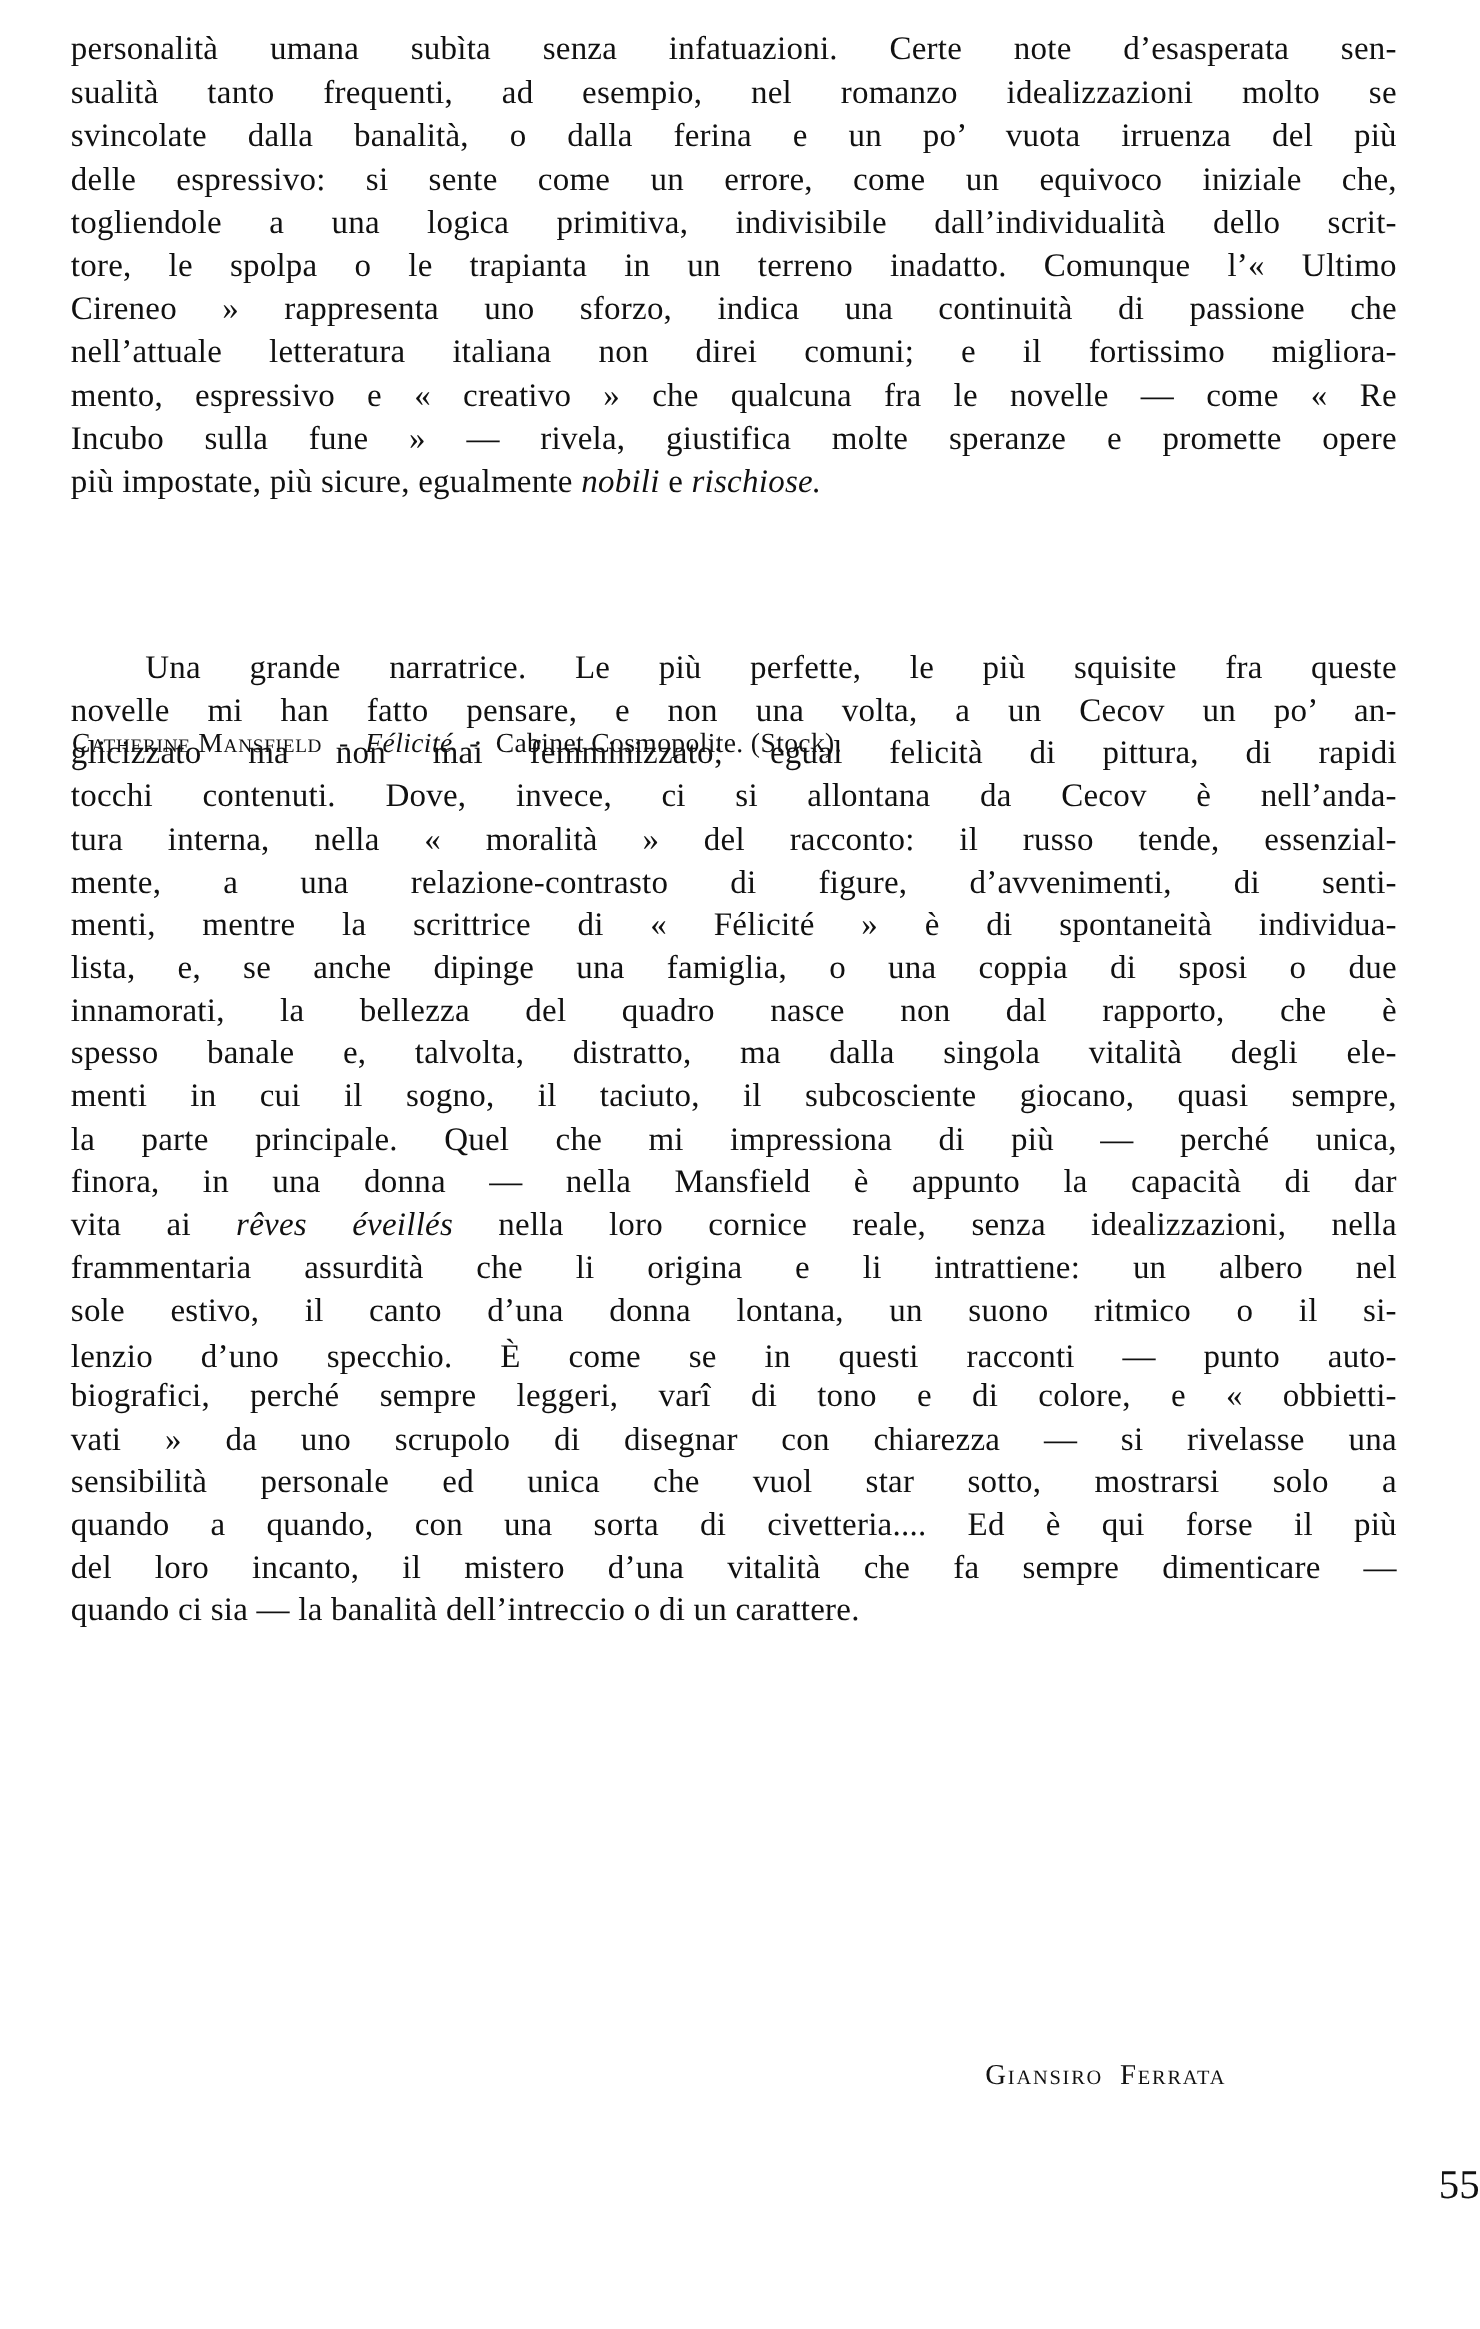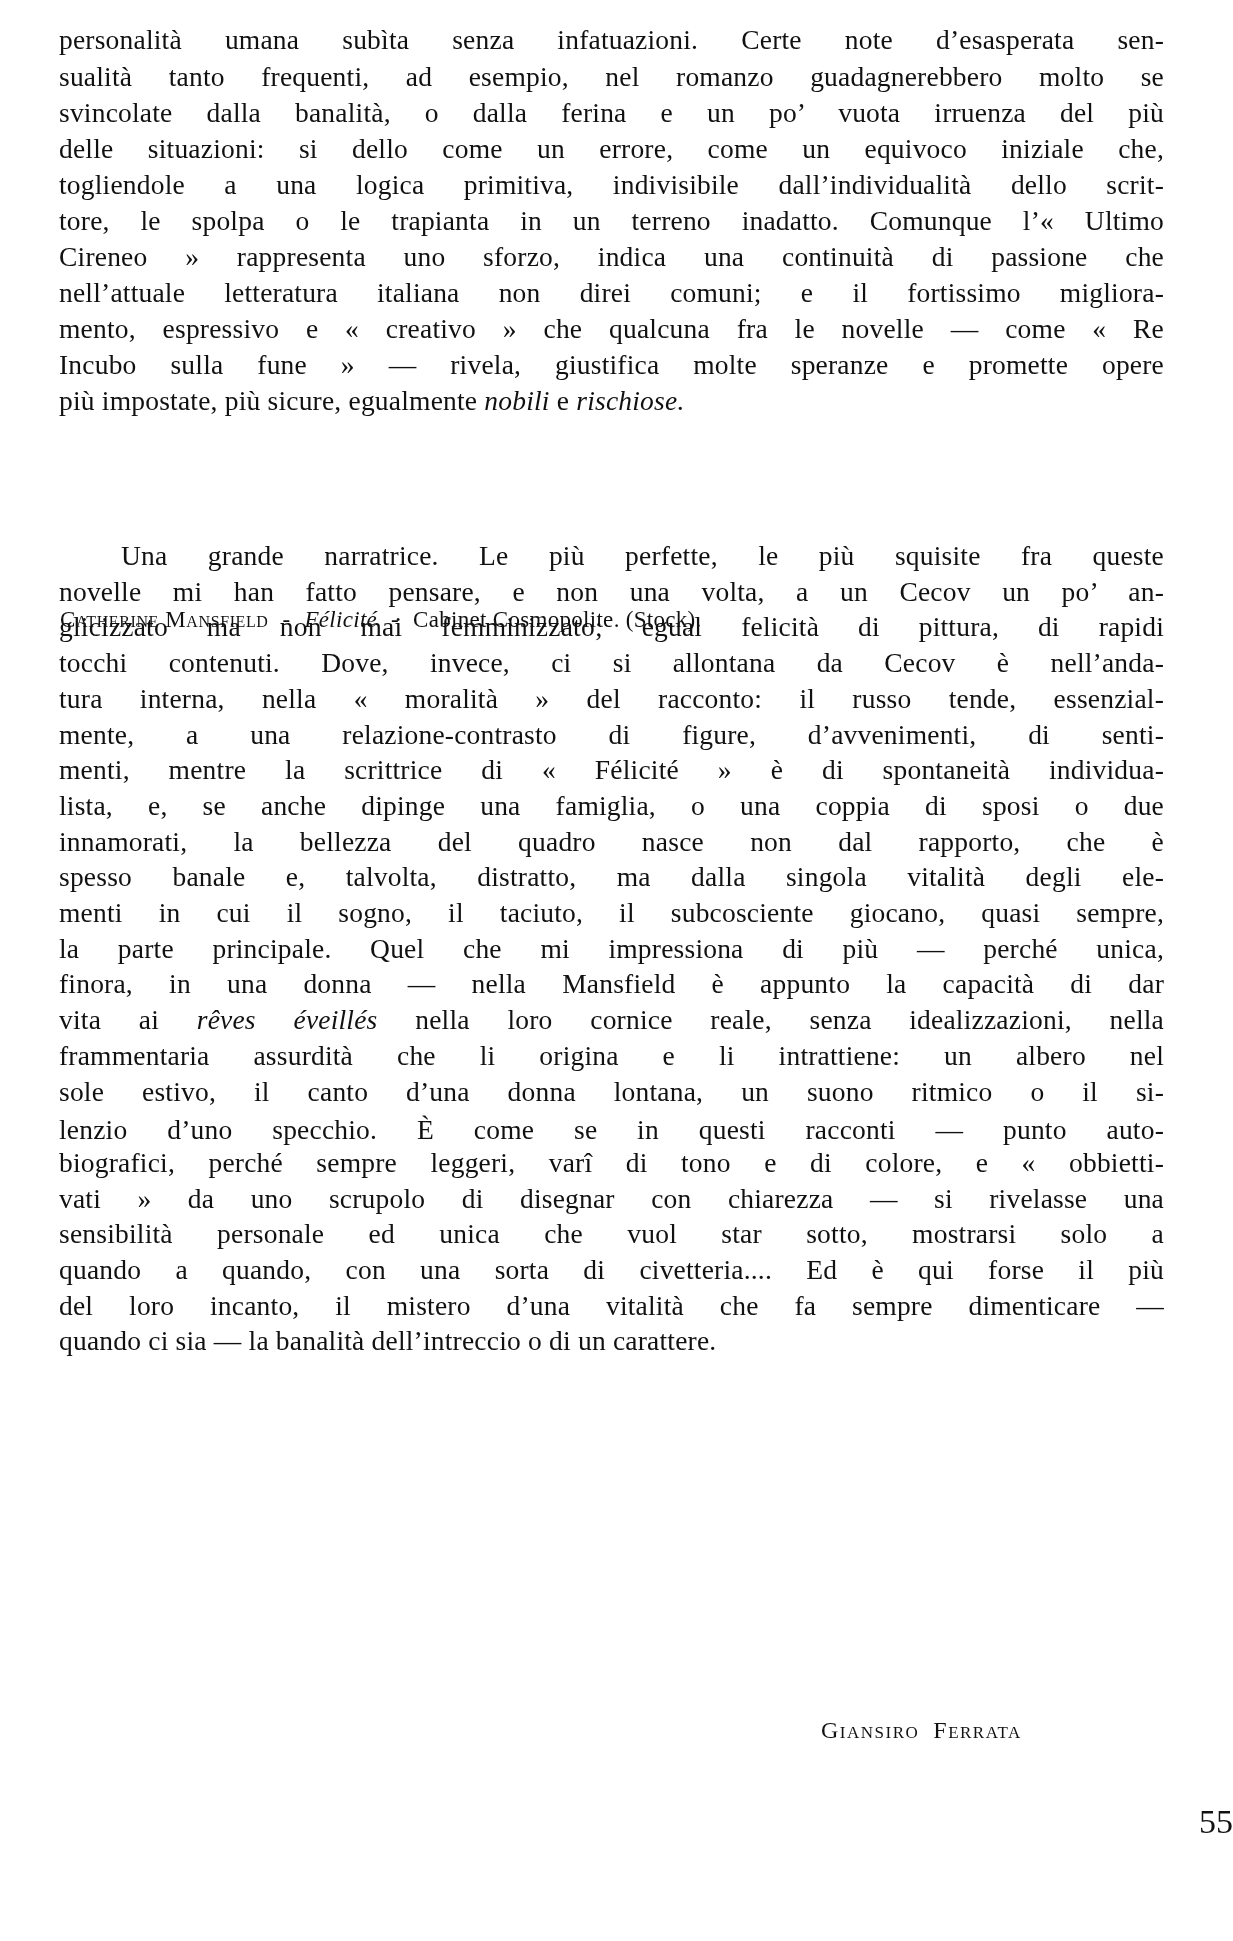--- a/index.html
+++ b/index.html
@@ -80,23 +80,23 @@
       font-family: "Liberation Serif", serif;
     }
   </style>
 </head>
 <body>
 
 <div class="page">
 
   <div>
     <div class="line" style="top:18px">personalità umana subìta senza infatuazioni. Certe note d’esasperata sen-</div>
-    <div class="line" style="top:55px">sualità tanto frequenti, ad esempio, nel romanzo guadagnerebbero molto se</div>
+    <div class="line" style="top:55px">sualità tanto frequenti, ad esempio, nel romanzo idealizzazioni molto se</div>
     <div class="line" style="top:91px">svincolate dalla banalità, o dalla ferina e un po’ vuota irruenza del più</div>
-    <div class="line" style="top:127px">delle situazioni: si dello come un errore, come un equivoco iniziale che,</div>
+    <div class="line" style="top:127px">delle espressivo: si sente come un errore, come un equivoco iniziale che,</div>
     <div class="line" style="top:163px">togliendole a una logica primitiva, indivisibile dall’individualità dello scrit-</div>
     <div class="line" style="top:199px">tore, le spolpa o le trapianta in un terreno inadatto. Comunque l’« Ultimo</div>
     <div class="line" style="top:235px">Cireneo » rappresenta uno sforzo, indica una continuità di passione che</div>
     <div class="line" style="top:271px">nell’attuale letteratura italiana non direi comuni; e il fortissimo miglio­ra-</div>
     <div class="line" style="top:307px">mento, espressivo e « creativo » che qualcuna fra le novelle — come « Re</div>
     <div class="line" style="top:343px">Incubo sulla fune » — rivela, giustifica molte speranze e promette opere</div>
     <div class="line last" style="top:379px"><span>più impostate, più sicure, egualmente </span><span class="it">nobili</span><span> e </span><span class="it">rischiose.</span></div>
   </div>
 
   <div class="heading">

